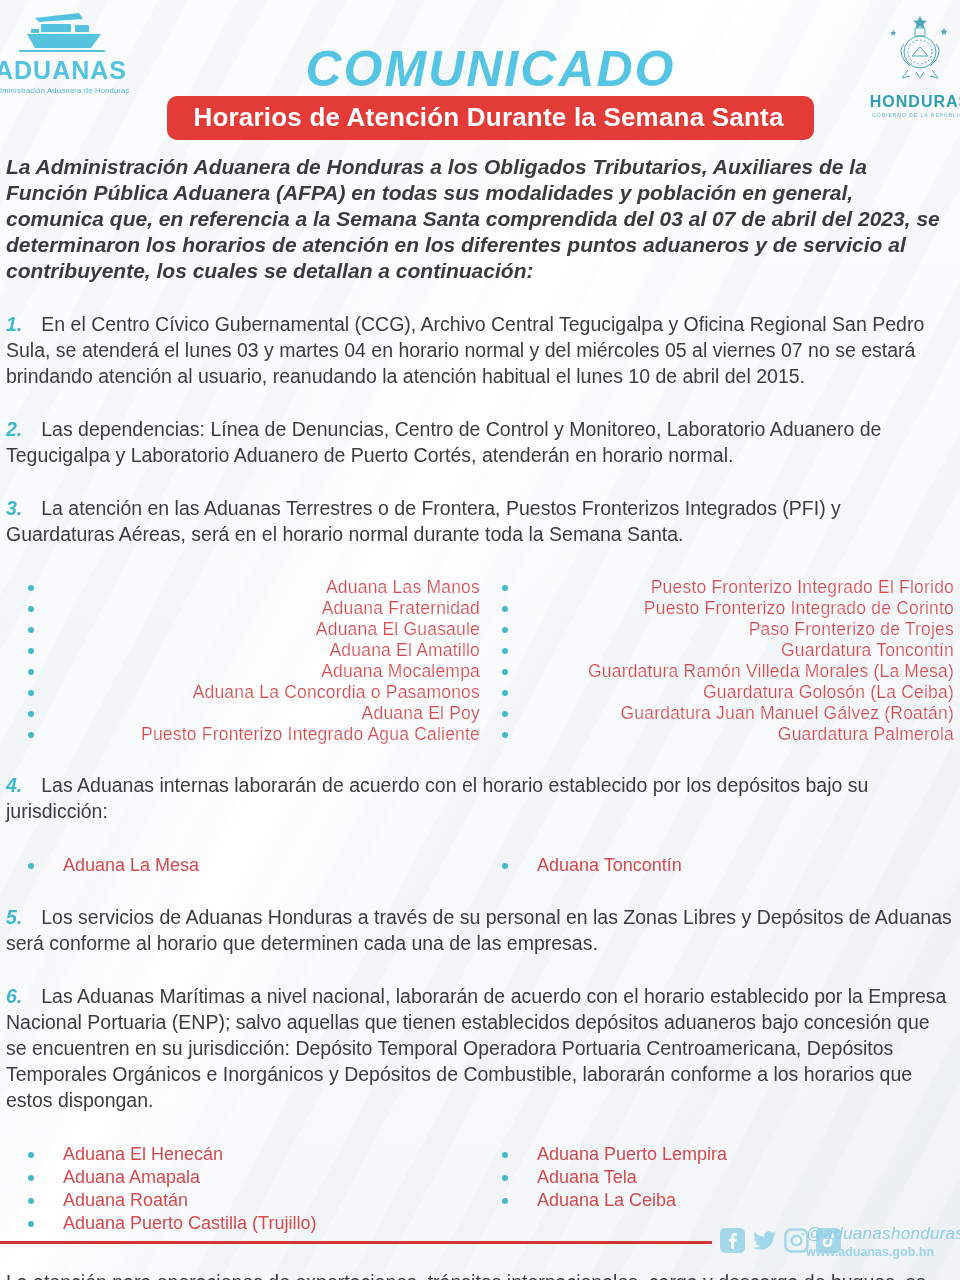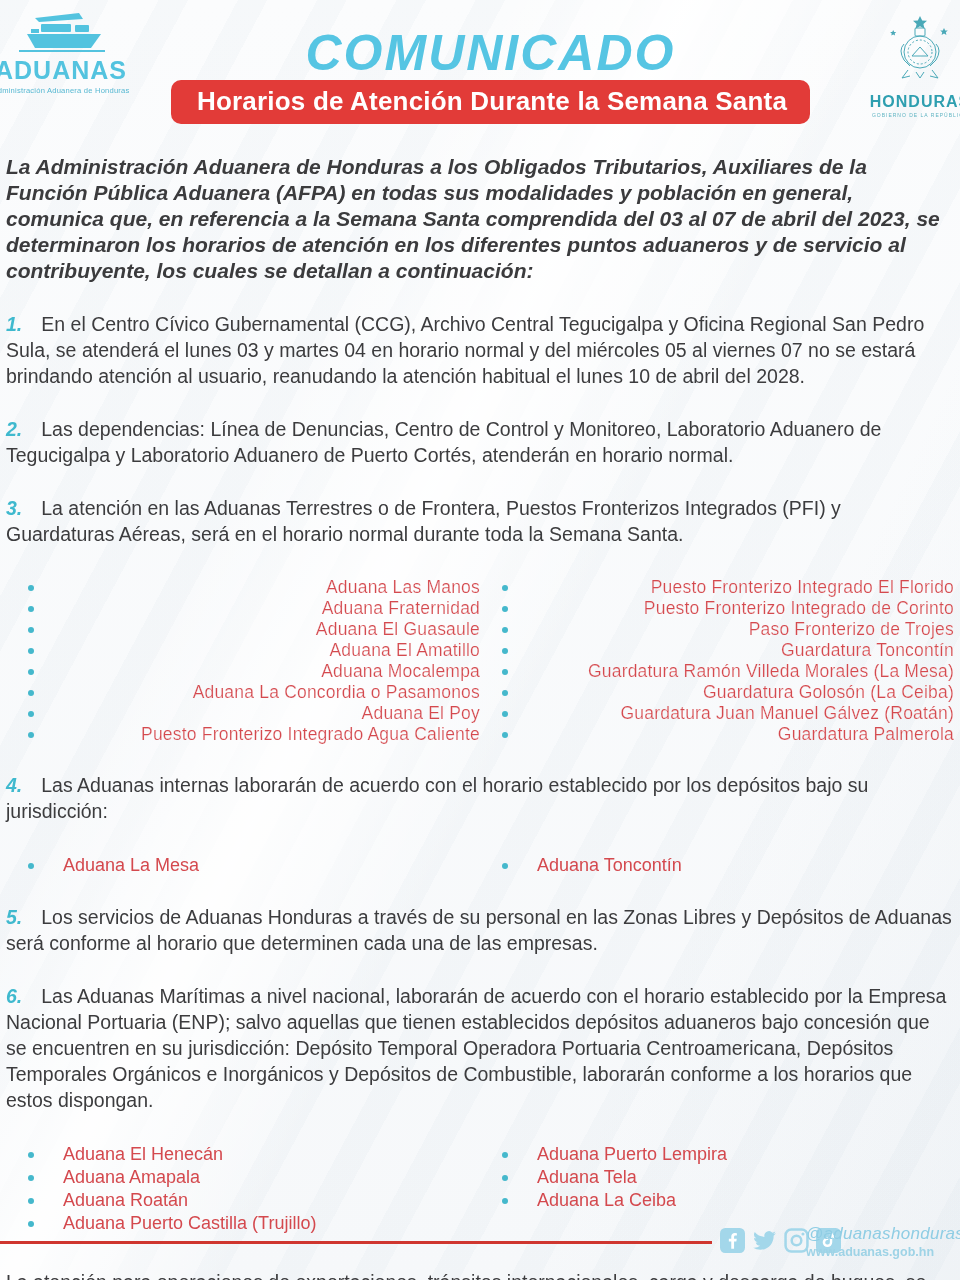--- a/index.html
+++ b/index.html
@@ -15,35 +15,35 @@
       linear-gradient(295deg, rgba(190,205,218,.12) 0%, rgba(255,255,255,0) 28%),
       repeating-linear-gradient(118deg, rgba(176,196,210,.07) 0 26px, rgba(255,255,255,0) 26px 70px),
       linear-gradient(#fbfcfd,#f6f8fa);
   }
 
   
   .header{position:relative;height:128px;}
   .aduanas-logo{position:absolute;left:-24px;top:12px;width:170px;text-align:center;color:#53c3df;}
   .aduanas-logo .word{font-size:25px;font-weight:bold;letter-spacing:1px;line-height:1;margin-top:2px;}
   .aduanas-logo .tag{font-size:7.6px;letter-spacing:.2px;margin-top:3px;color:#56b8d2;}
-  .title-block{position:absolute;left:0;right:0;top:0;text-align:center;margin-left:21px;}
+  .title-block{position:absolute;left:0;right:0;top:16px;text-align:center;margin-left:21px;}
   .main-title{
     margin:28px 0 2px 0;
     font-size:50px;line-height:1;
     font-style:italic;font-weight:bold;letter-spacing:2px;
     color:#56c5e3;
   }
   .banner{
     display:inline-block;
     background:#e23b38;
     color:#ffffff;
     font-weight:bold;
     font-size:26px;
     line-height:1;
-    padding:8px 23px 10px 26px;
+    padding:8px 30px 10px 26px;
     border-radius:10px;
     letter-spacing:.2px;
   }
   .gov-logo{position:absolute;right:-16px;top:14px;width:112px;text-align:center;}
   .gov-logo .word{font-size:16px;font-weight:bold;letter-spacing:1px;color:#2e9fb0;line-height:1;margin-top:2px;}
   .gov-logo .tag{font-size:5px;letter-spacing:1px;color:#5fb4c2;margin-top:2px;}
 
   
   .content{padding:0 6px 0 6px;}
   .intro{
@@ -124,21 +124,21 @@
       <div class="word">HONDURAS</div>
       <div class="tag">GOBIERNO DE LA REPÚBLICA</div>
     </div>
   </div>
 
   <div class="content">
 
     <p class="intro">La Administración Aduanera de Honduras a los Obligados Tributarios, Auxiliares de la Función Pública Aduanera (AFPA) en todas sus modalidades y población en general, comunica que, en referencia a la Semana Santa comprendida del 03 al 07 de abril del 2023, se determinaron los horarios de atención en los diferentes puntos aduaneros y de servicio al contribuyente, los cuales se detallan a continuación:</p>
 
     <p class="item">
-      <span class="num">1.</span><span>En el Centro Cívico Gubernamental (CCG), Archivo Central Tegucigalpa y Oficina Regional San Pedro Sula, se atenderá el lunes 03 y martes 04 en horario normal y del miércoles 05 al viernes 07 no se estará brindando atención al usuario, reanudando la atención habitual el lunes 10 de abril del 2028.</span>
+      <span class="num">1.</span><span>En el Centro Cívico Gubernamental (CCG), Archivo Central Tegucigalpa y Oficina Regional San Pedro Sula, se atenderá el lunes 03 y martes 04 en horario normal y del miércoles 05 al viernes 07 no se estará brindando atención al usuario, reanudando la atención habitual el lunes 10 de abril del 2015.</span>
     </p>
 
     <p class="item">
       <span class="num">2.</span><span>Las dependencias: Línea de Denuncias, Centro de Control y Monitoreo, Laboratorio Aduanero de Tegucigalpa y Laboratorio Aduanero de Puerto Cortés, atenderán en horario normal.</span>
     </p>
 
     <p class="item">
       <span class="num">3.</span><span>La atención en las Aduanas Terrestres o de Frontera, Puestos Fronterizos Integrados (PFI) y Guardaturas Aéreas, será en el horario normal durante toda la Semana Santa.</span>
     </p>
 

